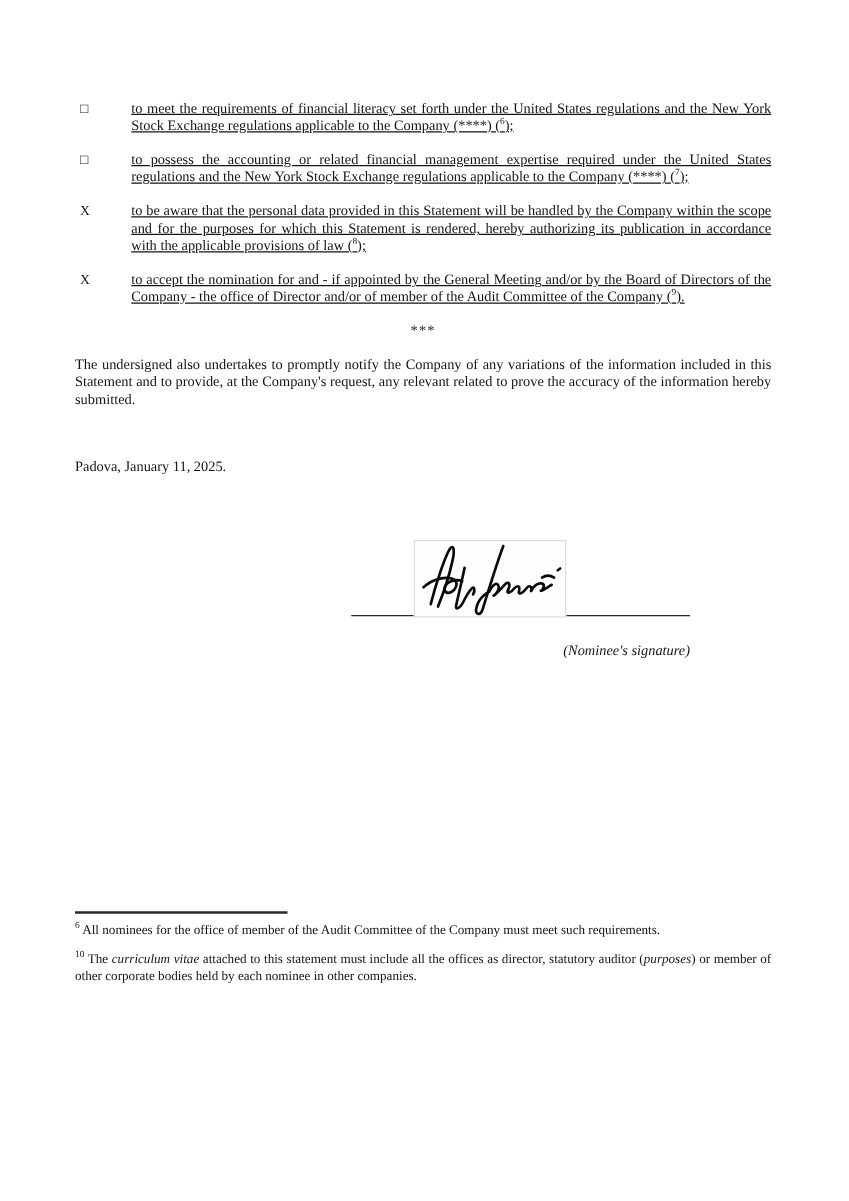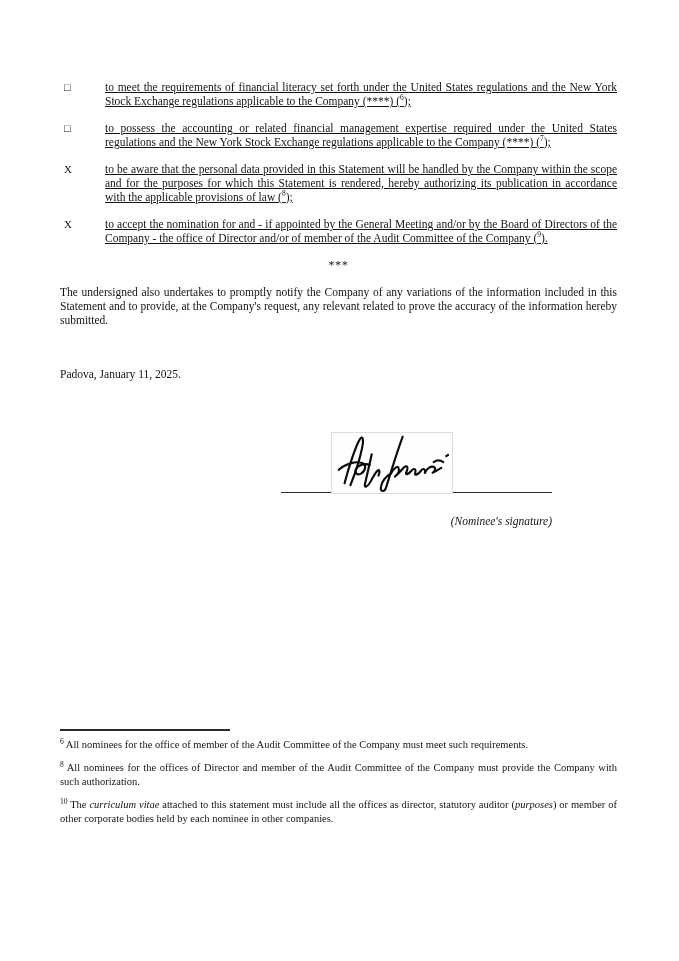--- a/index.html
+++ b/index.html
@@ -154,18 +154,17 @@
     <p class="signature-caption">(Nominee's signature)</p>
 
   </div>
 
   <div class="footnotes">
     <div class="fn-rule"></div>
 
     <p class="footnote"><sup>6</sup> <span>All nominees for the office of member of the Audit Committee of the Company must meet such requirements.</span></p>
 
 
-    <p class="footnote"><sup>8</sup> <span>All nominees for the offices of Director and member of the Audit Committee of the Company must provide the Company with such authorization.</span></p>
 
 
     <p class="footnote"><sup>10</sup> <span>The </span><i>curriculum vitae</i><span> attached to this statement must include all the offices as director, statutory auditor (</span><i>purposes</i><span>) or member of other corporate bodies held by each nominee in other companies.</span></p>
   </div>
 </div>
 
 </body></html>

